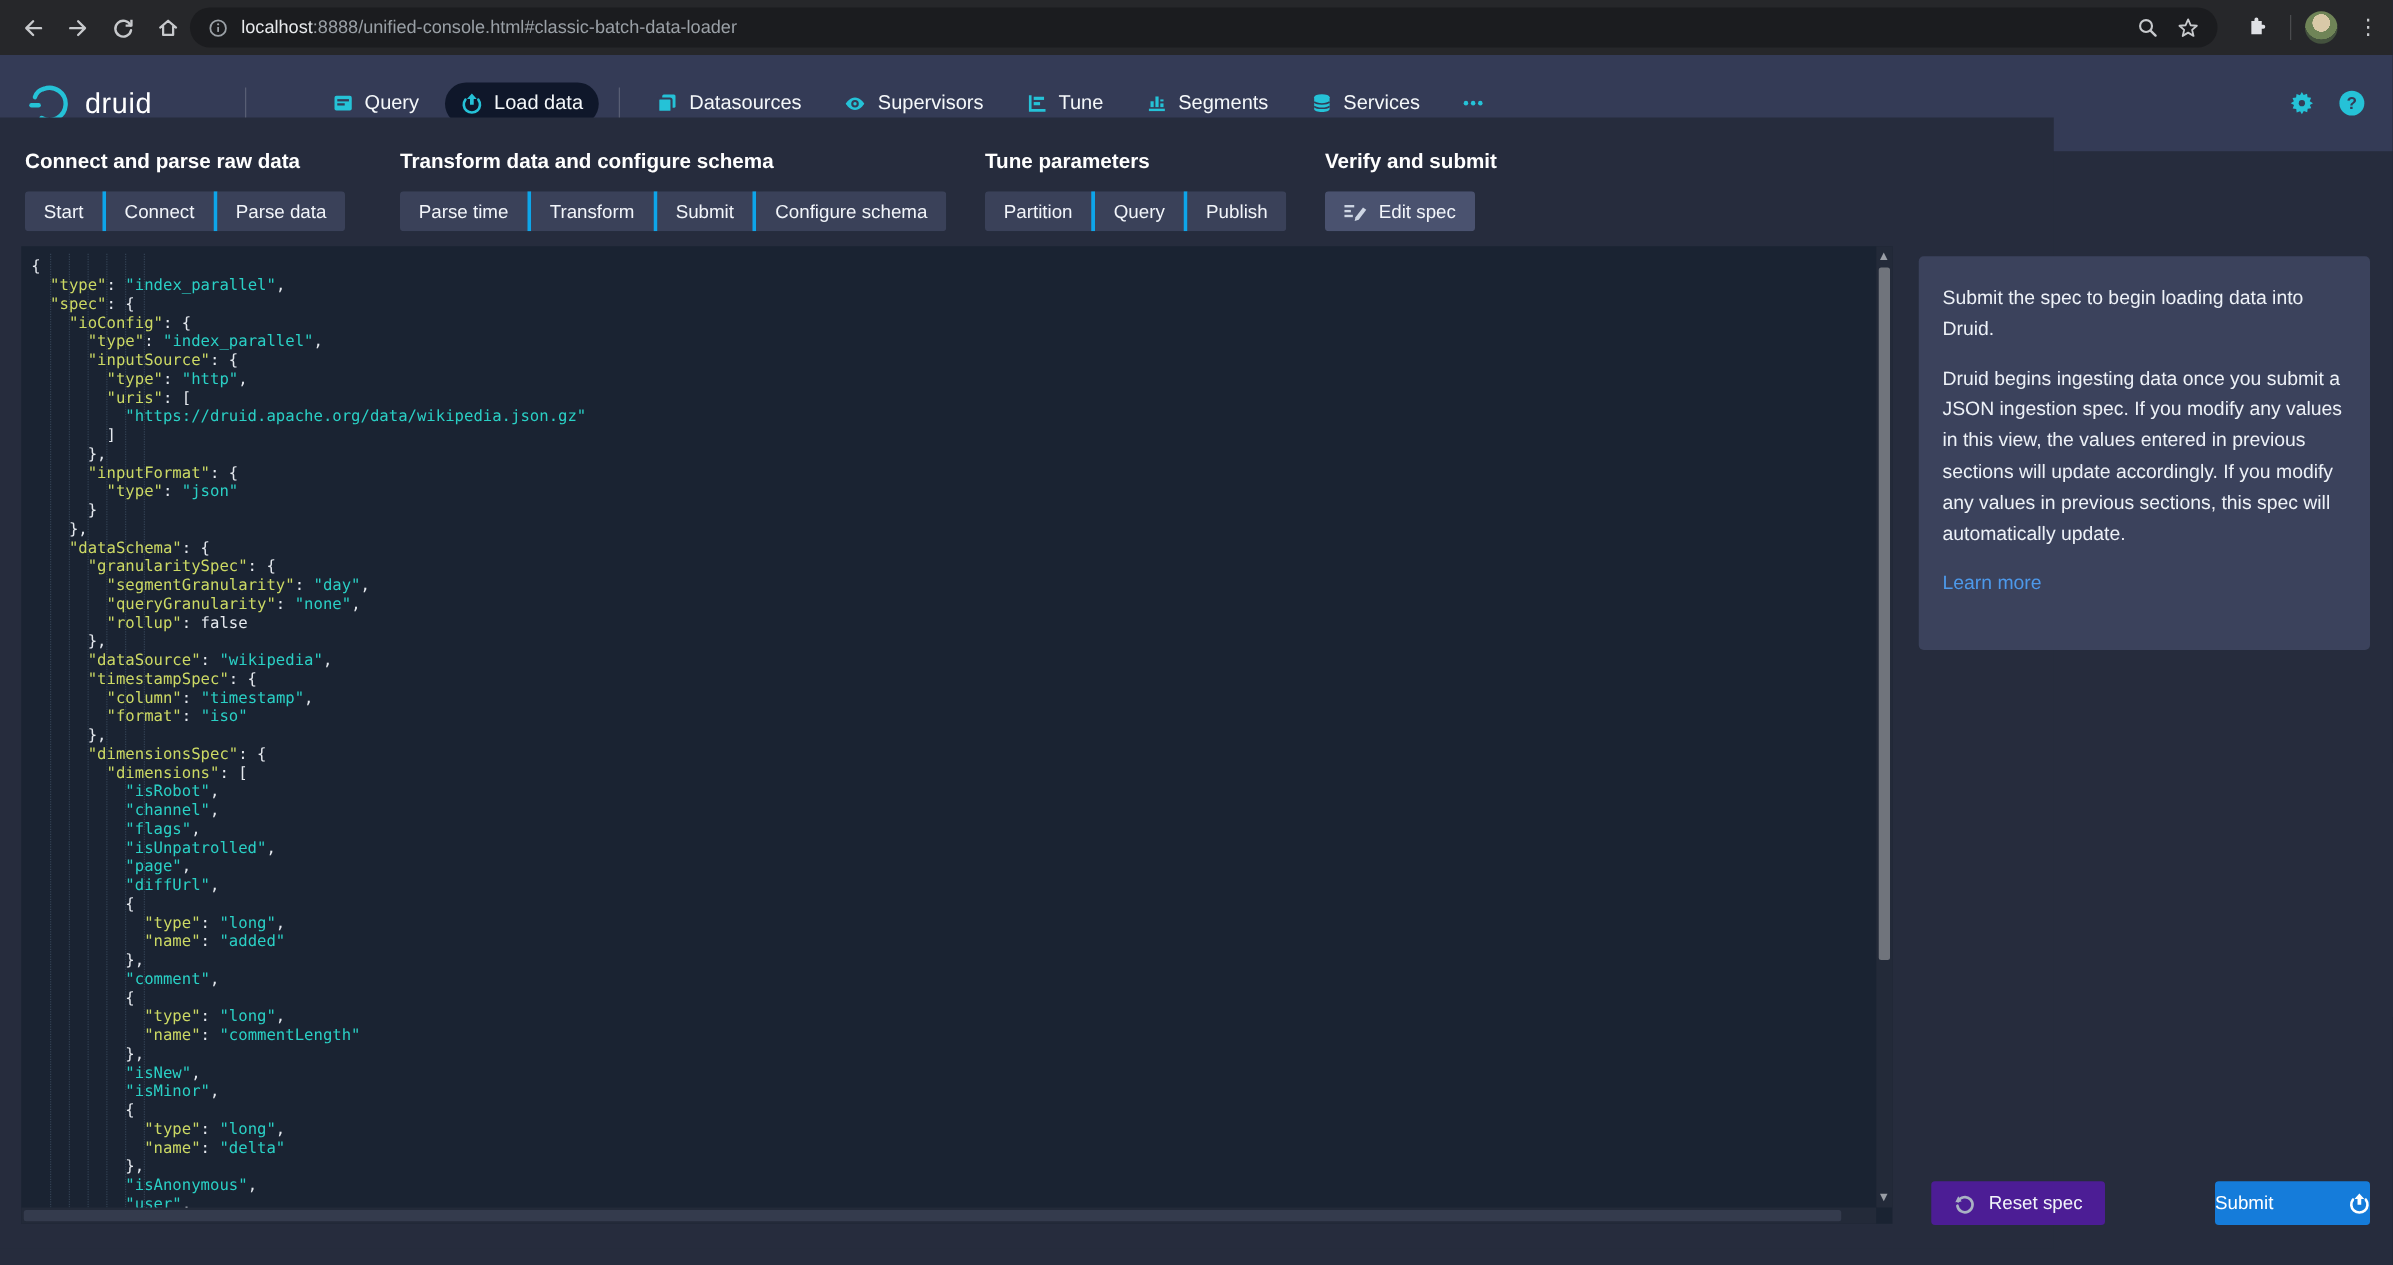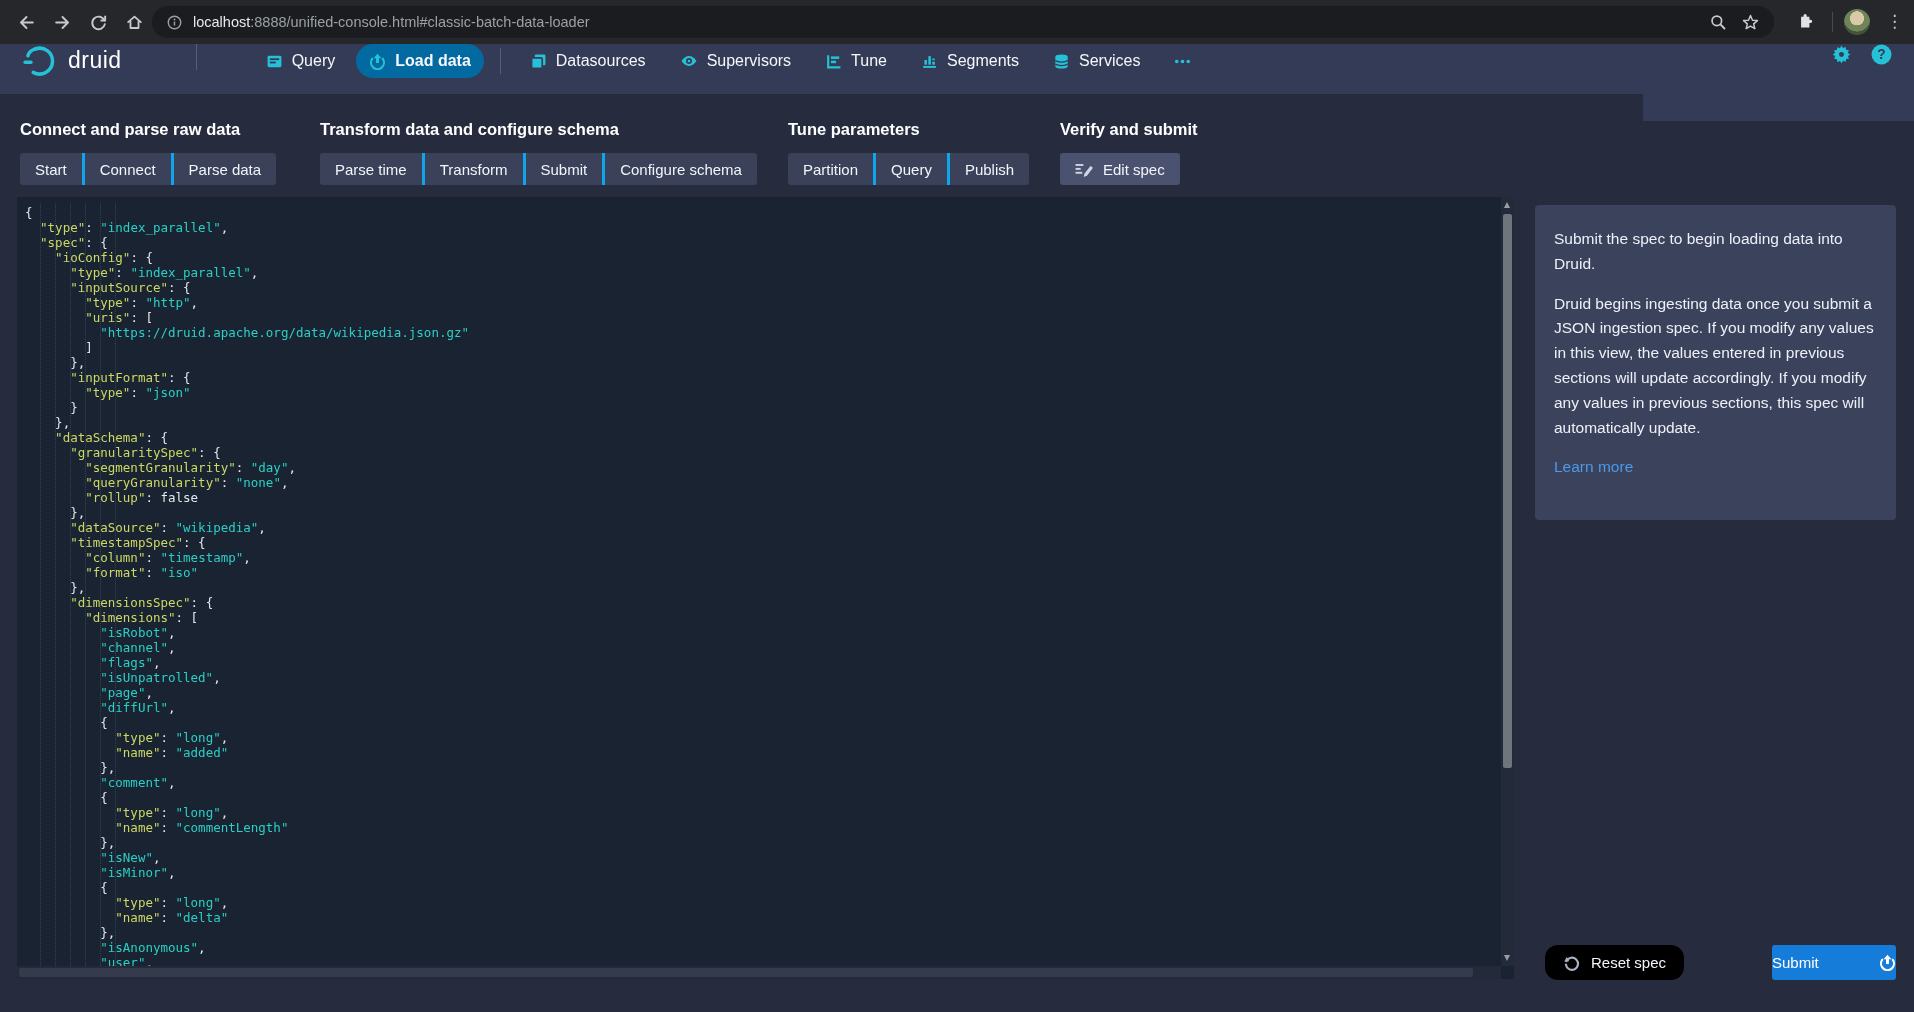--- a/index.html
+++ b/index.html
@@ -13,27 +13,27 @@
   .url-text { font-size:14.5px; color:#9aa0a6; white-space:nowrap; margin-left:10px; flex:1; overflow:hidden; }
   .url-text b { color:#e8eaed; font-weight:normal; }
   .pill-right { display:flex; align-items:center; gap:14px; }
   .chrome-sep { position:absolute; left:1832px; top:12px; width:1px; height:20px; background:#4a4b4e; }
   .avatar { position:absolute; left:1844px; top:9px; width:26px; height:26px; border-radius:50%;
     background:radial-gradient(circle at 50% 36%, #d9c9a8 0 33%, #6f8457 34% 62%, #44523e 63%); }
   .kebab { position:absolute; left:1886px; top:9px; color:#c7c9cc; font-size:17px; line-height:26px; letter-spacing:0; }
 
   
   .navbar { position:absolute; left:0; top:44px; width:1914px; height:77px; background:#343b56;
-    display:flex; align-items:flex-start; padding:0 22px;gap:40px; }
+    display:flex; align-items:center; padding:0 22px;gap:40px; }
   .brand { display:flex; align-items:center; gap:10px; margin-right:22px; }
   .brand-name { color:#ffffff; font-size:23px; font-weight:300; letter-spacing:.5px; }
   .nav-sep { width:1px; height:26px; background:rgba(255,255,255,.18); margin:0 12px; }
   #nav-items { display:flex; align-items:center; }
   .nav-item { display:flex; align-items:center; gap:9px; padding:8px 13px; margin:0 4px; border-radius:19px; cursor:pointer; }
-  .nav-item.active { background:#0369a1;font-weight:bold; }
+  .nav-item.active { background:#0f172a; }
   .nav-label { color:#f5f8fa; font-size:16px; }
   .icon { display:inline-flex; align-items:center; justify-content:center; }
   .nav-right { margin-left:auto; display:flex; align-items:center; gap:20px; }
 
   
   .content { position:absolute; left:0; top:94px; width:1643px; height:905px; background:#262c3d; }
   .step-section { position:absolute; top:26px; }
   .step-title { color:#ffffff; font-size:16.5px; font-weight:bold; margin-bottom:14px; white-space:nowrap; }
   .btn-group { display:inline-flex; border-radius:3px; overflow:hidden; }
   .step-btn { height:32px; padding:0 15px; background:#3a4159; color:#f2f5fa; font-size:15px;
@@ -58,22 +58,22 @@
   .hscroll { position:absolute; left:0; right:13px; bottom:0; height:13px; background:#232a39; }
   .hthumb { position:absolute; top:2px; bottom:2px; left:2px; right:28px; background:#343b4d; border-radius:2px; }
 
   
   .callout { position:absolute; left:1535px; top:111px; width:361px; height:315px; background:#3b425c;
     border-radius:4px; padding:22px 19px; color:#edf1f7; font-size:15.5px; line-height:1.6; }
   .callout p { margin-bottom:15px; }
   .learn-more { color:#4d99ea; text-decoration:none; cursor:pointer; font-size:15.5px; }
 
   
-  .reset-btn { position:absolute; left:1545px; top:851px; width:139px; height:35px; background:#000000;
-    border:none; border-radius:13px; color:#f2f5fa; font-size:15px; display:flex; align-items:center;
+  .reset-btn { position:absolute; left:1545px; top:851px; width:139px; height:35px; background:#4c1d95;
+    border:none; border-radius:3px; color:#f2f5fa; font-size:15px; display:flex; align-items:center;
     justify-content:center; gap:10px; cursor:pointer; font-family:inherit; }
   .submit-btn { position:absolute; left:1772px; top:851px; width:124px; height:35px; background:#157cda;
     border:none; border-radius:3px; color:#ffffff; font-size:15px; display:flex; align-items:center;
     justify-content:space-between; gap:10px; cursor:pointer; font-family:inherit; }
 </style>
 </head>
 <body>
 
 <div class="chrome">
   <span class="chrome-icon" style="left:14px">

